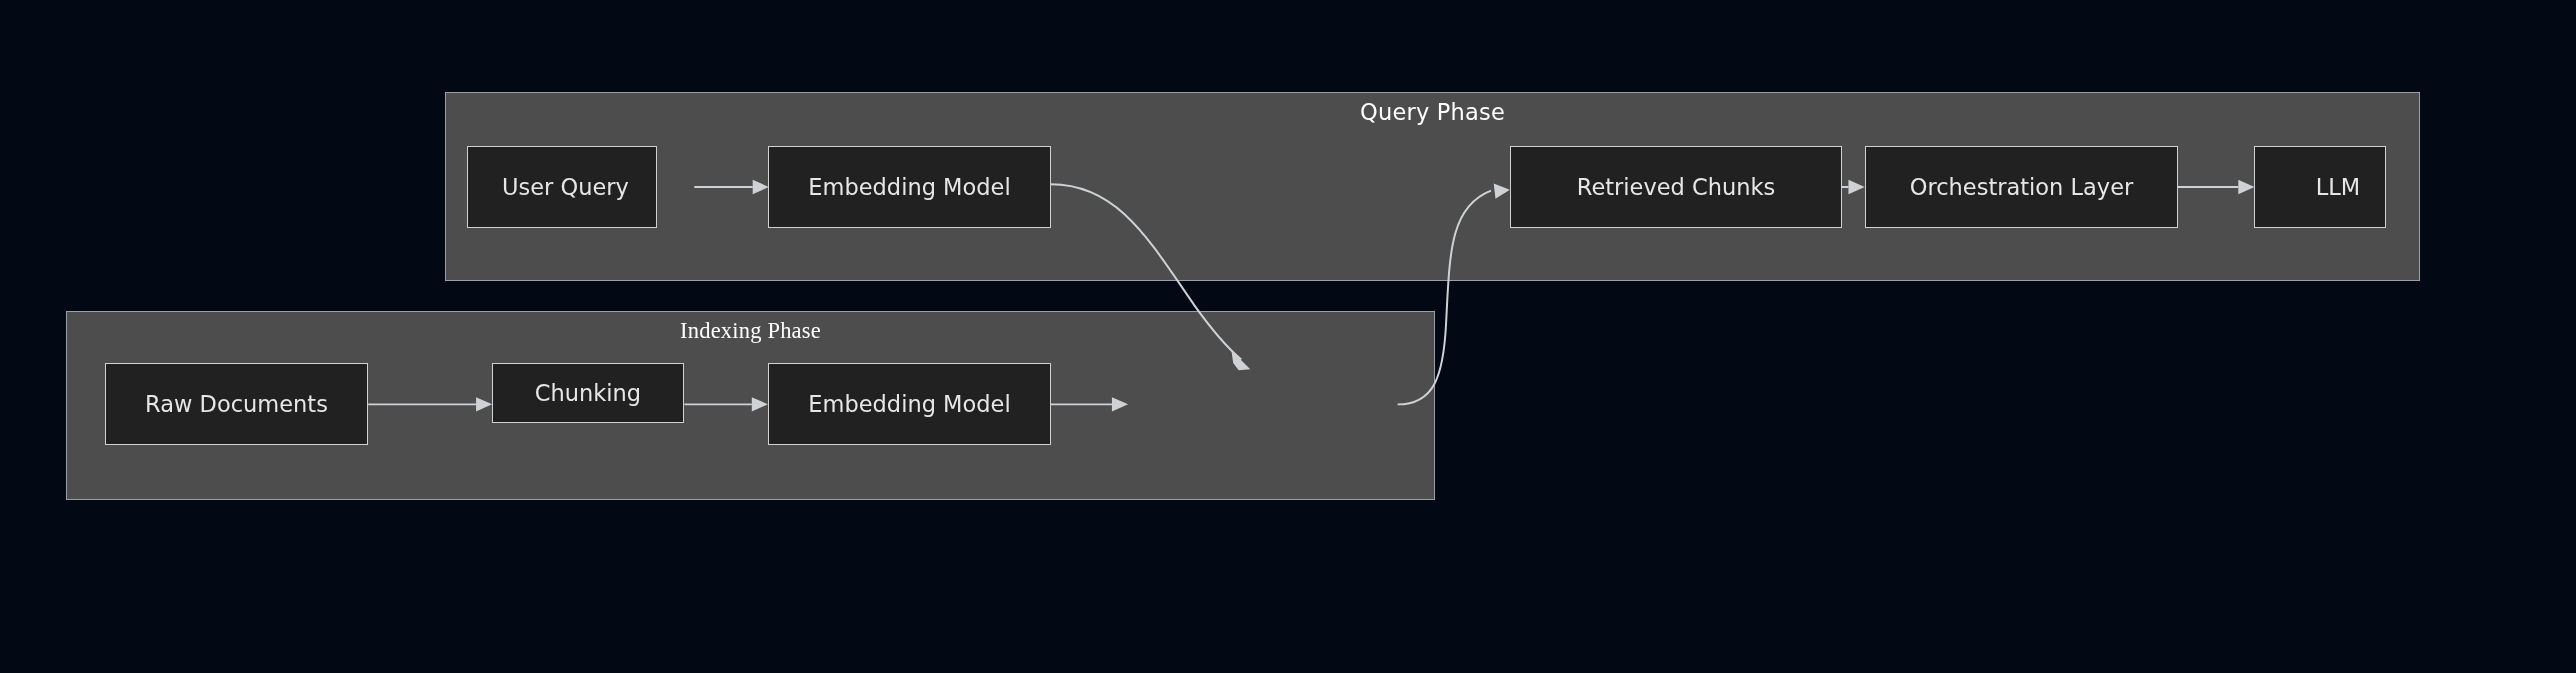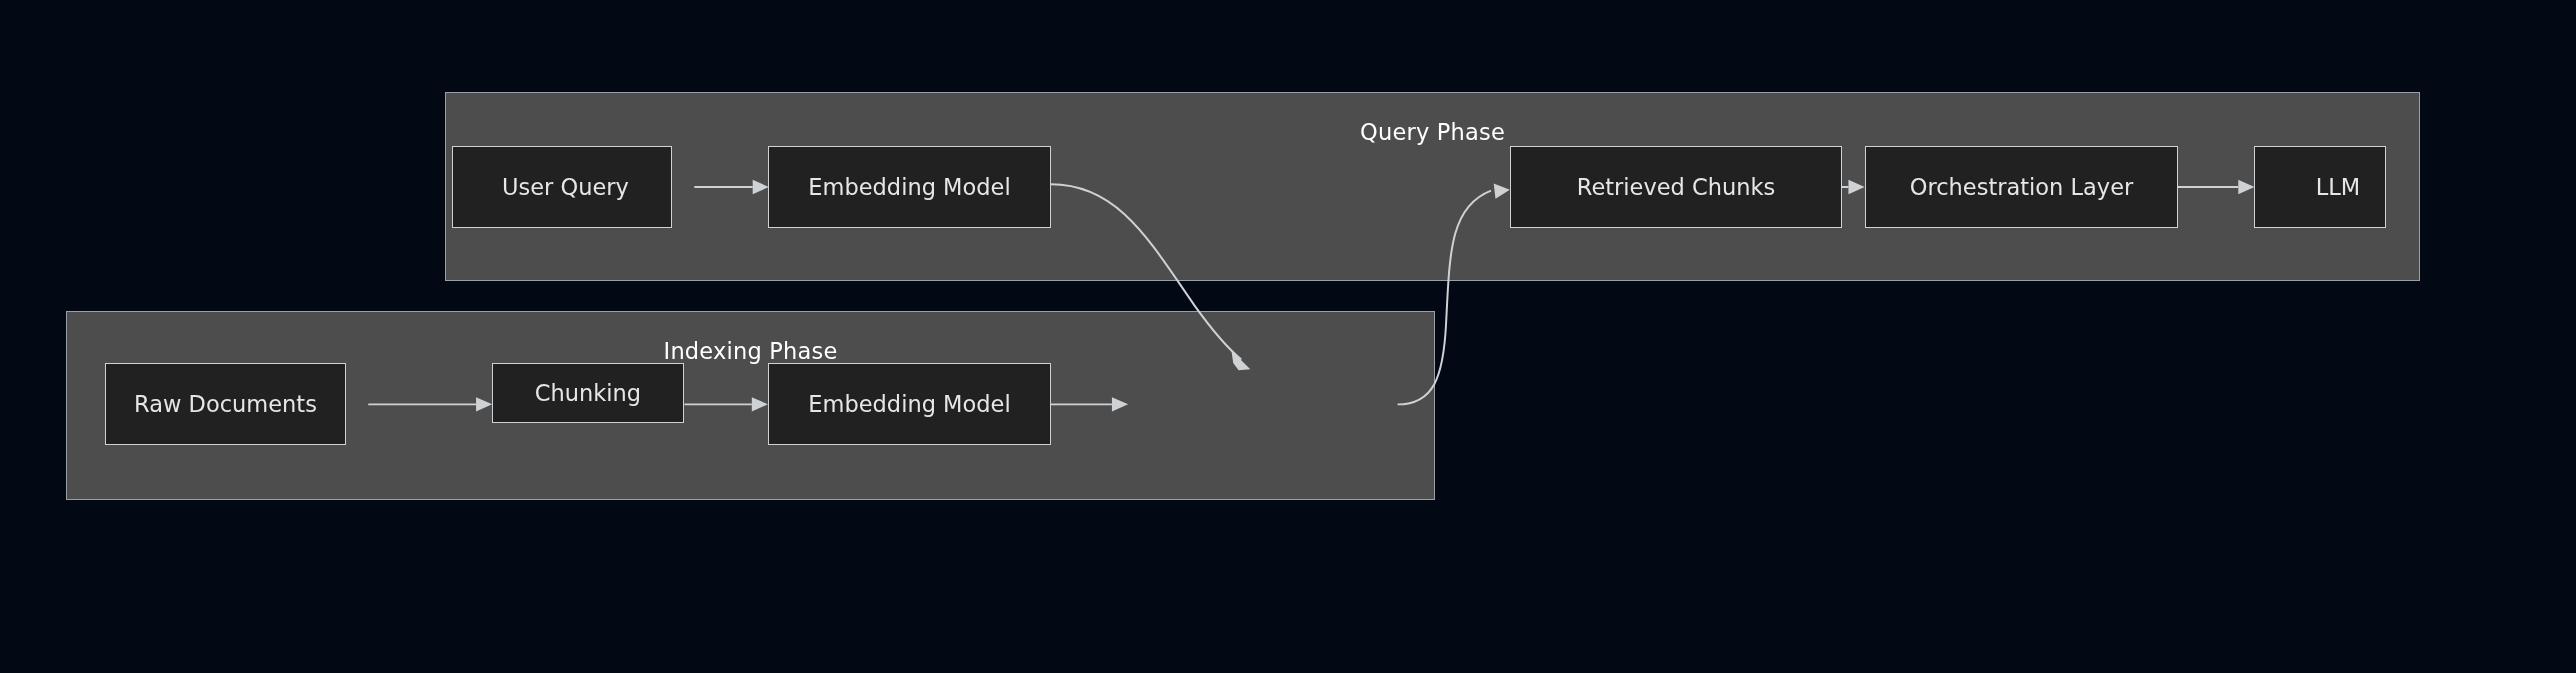--- a/index.html
+++ b/index.html
@@ -32,21 +32,21 @@
     height: 189px;
   }
   #phase-indexing {
     left: 66px;
     top: 311px;
     width: 1369px;
     height: 189px;
   }
   .phase-label {
     position: absolute;
-    top: 26px;
+    top: 6px;
     left: 0;
     width: 100%;
     text-align: center;
     color: #ffffff;
     font-size: 22.5px;
     letter-spacing: 0.2px;
     white-space: nowrap;
   }
   #phase-indexing .phase-label {
     
@@ -88,21 +88,21 @@
 </head>
 <body>
 
 <div id="canvas">
 
   <div class="phase" id="phase-query">
     <div class="phase-label">Query Phase</div>
   </div>
 
   <div class="phase" id="phase-indexing">
-    <div class="phase-label" style="text-align:center; padding-right:683px;">Indexing Phase</div>
+    <div class="phase-label" style="text-align:center; padding-right:683px;font-family:Liberation Serif, serif;">Indexing Phase</div>
   </div>
 
   <svg id="edges" viewBox="0 0 2868 750" width="2576" height="674">
 
     <g>
       <path class="edge-path" d="M 773,208 L 838,208"></path>
       <polygon class="edge-head" points="838,200 856,208 838,216"></polygon>
     </g>
 
     <g>
@@ -134,41 +134,41 @@
       <path class="edge-path" d="M 762,450 L 837,450"></path>
       <polygon class="edge-head" points="837,442 855,450 837,458"></polygon>
     </g>
 
     <g>
       <path class="edge-path" d="M 1170,450 L 1238,450"></path>
       <polygon class="edge-head" points="1238,442 1256,450 1238,458"></polygon>
     </g>
   </svg>
 
-  <div class="node" style="left:452px; top:146px; width:220px; height:82px;padding-left:7px;">
+  <div class="node" style="left:467px; top:146px; width:190px; height:82px;padding-left:7px;">
     <span>User Query</span>
   </div>
 
   <div class="node" style="left:768px; top:146px; width:283px; height:82px;">
     <span>Embedding Model</span>
   </div>
 
   <div class="node" style="left:1510px; top:146px; width:332px; height:82px;">
     <span>Retrieved Chunks</span>
   </div>
 
   <div class="node" style="left:1865px; top:146px; width:313px; height:82px;align-items:center;">
     <span>Orchestration Layer</span>
   </div>
 
   <div class="node" style="left:2254px; top:146px; width:132px; height:82px;padding-left:36px;">
     <span>LLM</span>
   </div>
 
-  <div class="node" style="left:105px; top:363px; width:241px; height:82px;">
+  <div class="node" style="left:105px; top:363px; width:263px; height:82px;">
     <span>Raw Documents</span>
   </div>
 
   <div class="node" style="left:492px; top:363px; width:192px; height:60px;">
     <span>Chunking</span>
   </div>
 
   <div class="node" style="left:768px; top:363px; width:283px; height:82px;">
     <span>Embedding Model</span>
   </div>

